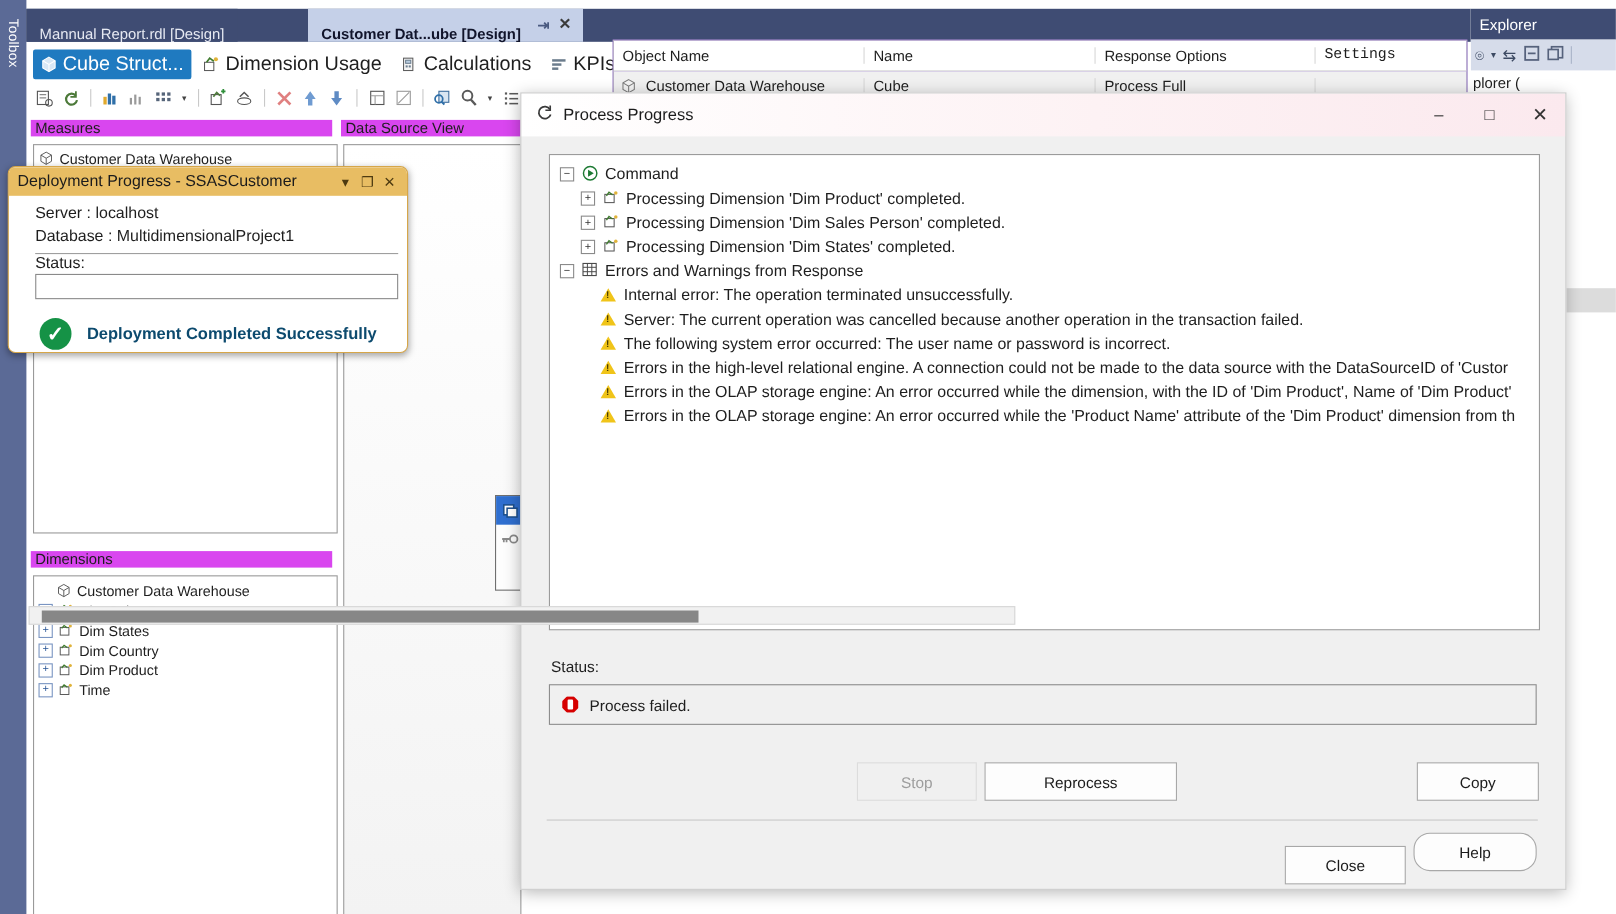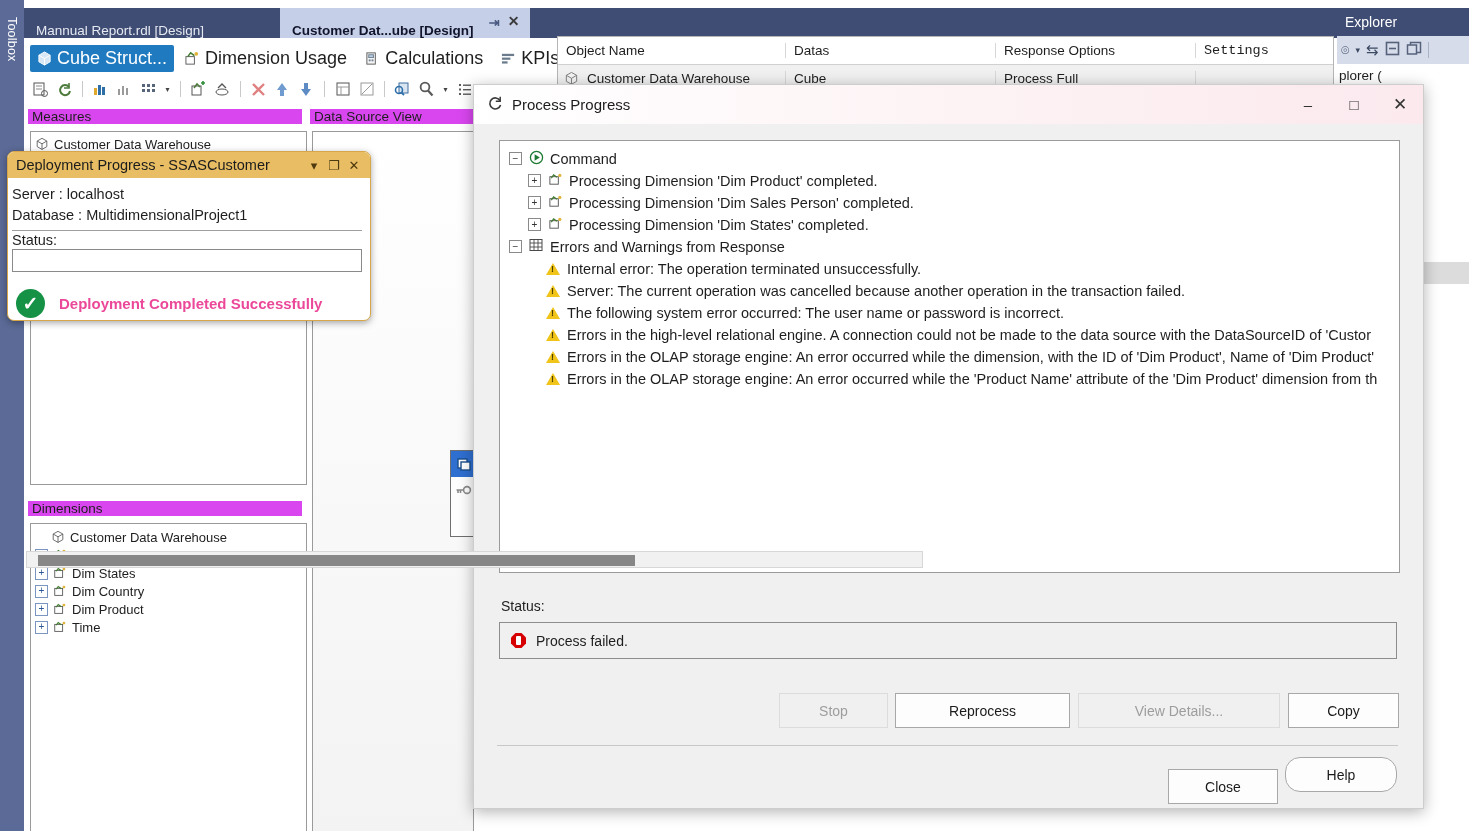--- a/index.html
+++ b/index.html
@@ -165,36 +165,36 @@
     border-radius: 7px;
     box-shadow: 0 2px 7px rgba(0,0,0,.35);
     overflow: hidden;
   }
   .deploy-title {
     height: 26px; background: #e8bd63; display: flex; align-items: center;
     padding: 0 6px 0 8px; font-size: 14.5px; color: #1c1c1c;
   }
   .deploy-title .t { flex: 1; white-space: nowrap; }
   .deploy-title .btn { width: 20px; text-align: center; font-size: 13px; color: #4d3a10; }
-  .deploy-body { padding: 6px 8px 0 4px; }
+  .deploy-body { padding: 6px 8px 0 24px; }
   .deploy-line { font-size: 14.5px; line-height: 21px; white-space: nowrap; }
   .deploy-rule { height: 1px; background: #9f9f9f; margin: 4px 0 0 0; }
   .deploy-status-label { font-size: 14.5px; margin-top: 1px; }
   .deploy-input {
     height: 21px; border: 1px solid #8a8a8a; background: #fff; margin-top: 1px;
   }
   .deploy-result {
     display: flex; align-items: center; gap: 14px; margin-top: 17px; padding-left: 4px;
   }
   .ok-circle {
     width: 29px; height: 29px; border-radius: 50%; background: #159246;
     color: #fff; display: flex; align-items: center; justify-content: center;
     font-size: 19px; font-weight: bold; flex: 0 0 auto;
   }
-  .ok-text { color: #ec4899; font-weight: bold; font-size: 15px; }
+  .ok-text { color: #0c4a6e; font-weight: bold; font-size: 15px; }
 
   
   .pp-dlg {
     position: absolute; left: 473px; top: 84px; width: 949px; height: 723px;
     background: #f0f0f0; border: 1px solid #cdcdcd;
     box-shadow: 0 3px 14px rgba(0,0,0,.30);
     overflow: hidden;
   }
   .pp-title {
     height: 39px; background: linear-gradient(90deg,#ffffff 0%, #fdf2f4 55%, #fbe9ee 100%);
@@ -536,21 +536,21 @@
             <circle cx="12.5" cy="3.5" r="1.6" fill="#e0b33a"></circle>
           </svg>
         <span>Time</span>
       </div>
     </div>
   </div>
 
   <div class="proc-grid">
     <div class="pg-head">
       <div class="pg-c c0">Object Name</div>
-      <div class="pg-c c1">Datas</div>
+      <div class="pg-c c1">Name</div>
       <div class="pg-c c2">Response Options</div>
       <div class="pg-c c3">Settings</div>
     </div>
     <div class="pg-row">
       <div class="pg-c c0">
         <svg width="15" height="15" viewBox="0 0 16 16">
           <path d="M8 1.5 L13.5 4.6 L13.5 11 L8 14.2 L2.5 11 L2.5 4.6 Z" fill="#f3f3f3" stroke="#7a7a7a"></path>
           <path d="M2.5 4.6 L8 7.8 L13.5 4.6 M8 7.8 L8 14.2" stroke="#7a7a7a" fill="none"></path>
         </svg>
         <span>Customer Data Warehouse</span>
@@ -742,21 +742,20 @@
   </div>
 
   <div class="pp-status-label">Status:</div>
   <div class="pp-status-box">
     <span class="err-oct"></span>
     <span>Process failed.</span>
   </div>
 
   <div class="pp-btn disabled" style="left:779px; top:693px; width:107px;">Stop</div>
   <div class="pp-btn" style="left:895px; top:693px; width:173px;">Reprocess</div>
-  <div class="pp-btn disabled" style="left:1078px; top:693px; width:200px;">View Details...</div>
   <div class="pp-btn" style="left:1288px; top:693px; width:109px;">Copy</div>
 
   <div class="pp-divider"></div>
 
   <div class="pp-btn" style="left:1168px; top:769px; width:108px;">Close</div>
   <div class="pp-btn" style="left:1285px; top:757px; width:110px;border-radius:15px;">Help</div>
 
 </div>
 
 </body></html>

